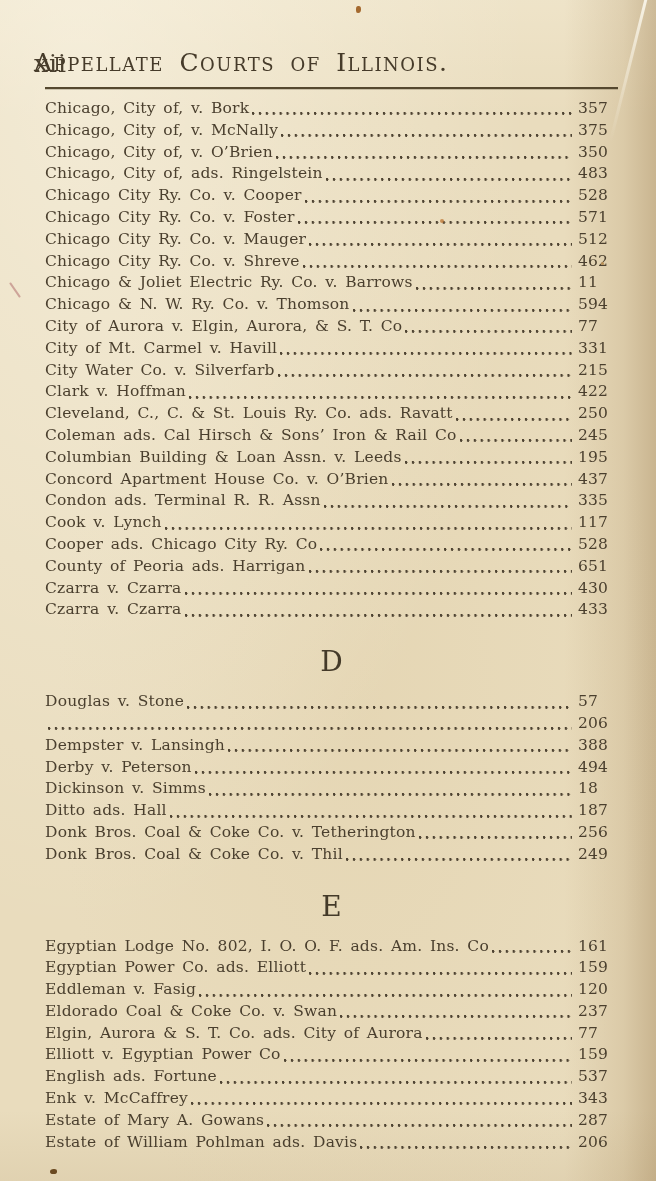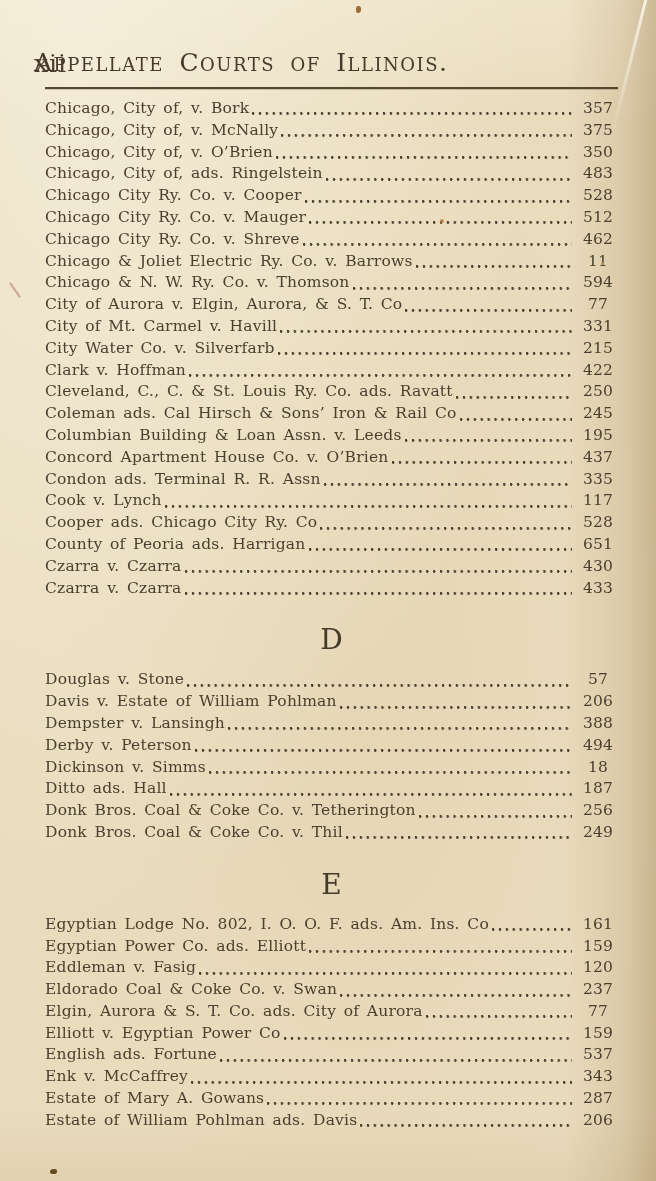--- a/index.html
+++ b/index.html
@@ -68,21 +68,21 @@
     flex:1 1 auto;
     align-self:stretch;
     margin:0 6px 0 3px;
     background-image:radial-gradient(circle at 1.2px 1.2px, #4e4332 1.05px, rgba(0,0,0,0) 1.5px);
     background-size:6.9px 2.6px;
     background-repeat:repeat-x;
     background-position:left 0 bottom 4.8px;
   }
   .pg {
     flex:0 0 40px;
-    text-align:center;
+    text-align:left;
     font-size:15.5px;
   }
   .section-letter {
     text-align:center;
     font-size:28px;
     color:#443a29;
     height:28px;
     line-height:28px;
     margin:27px 0 15px 0;
   }
@@ -137,20 +137,25 @@
         <span class="case">Chicago, City of, ads. Ringelstein</span>
         <span class="leader"></span>
         <span class="pg">483</span>
       </div>
       <div class="row">
         <span class="case">Chicago City Ry. Co. v. Cooper</span>
         <span class="leader"></span>
         <span class="pg">528</span>
       </div>
       <div class="row">
+        <span class="case">Chicago City Ry. Co. v. Foster</span>
+        <span class="leader"></span>
+        <span class="pg">571</span>
+      </div>
+      <div class="row">
         <span class="case">Chicago City Ry. Co. v. Mauger</span>
         <span class="leader"></span>
         <span class="pg">512</span>
       </div>
       <div class="row">
         <span class="case">Chicago City Ry. Co. v. Shreve</span>
         <span class="leader"></span>
         <span class="pg">462</span>
       </div>
       <div class="row">
@@ -233,21 +238,20 @@
         <span class="leader"></span>
         <span class="pg">433</span>
       </div>
       <div class="section-letter">D</div>
       <div class="row">
         <span class="case">Douglas v. Stone</span>
         <span class="leader"></span>
         <span class="pg">57</span>
       </div>
       <div class="row">
-        <span class="case">Davis v. Estate of William Pohlman</span>
         <span class="leader"></span>
         <span class="pg">206</span>
       </div>
       <div class="row">
         <span class="case">Dempster v. Lansingh</span>
         <span class="leader"></span>
         <span class="pg">388</span>
       </div>
       <div class="row">
         <span class="case">Derby v. Peterson</span>

